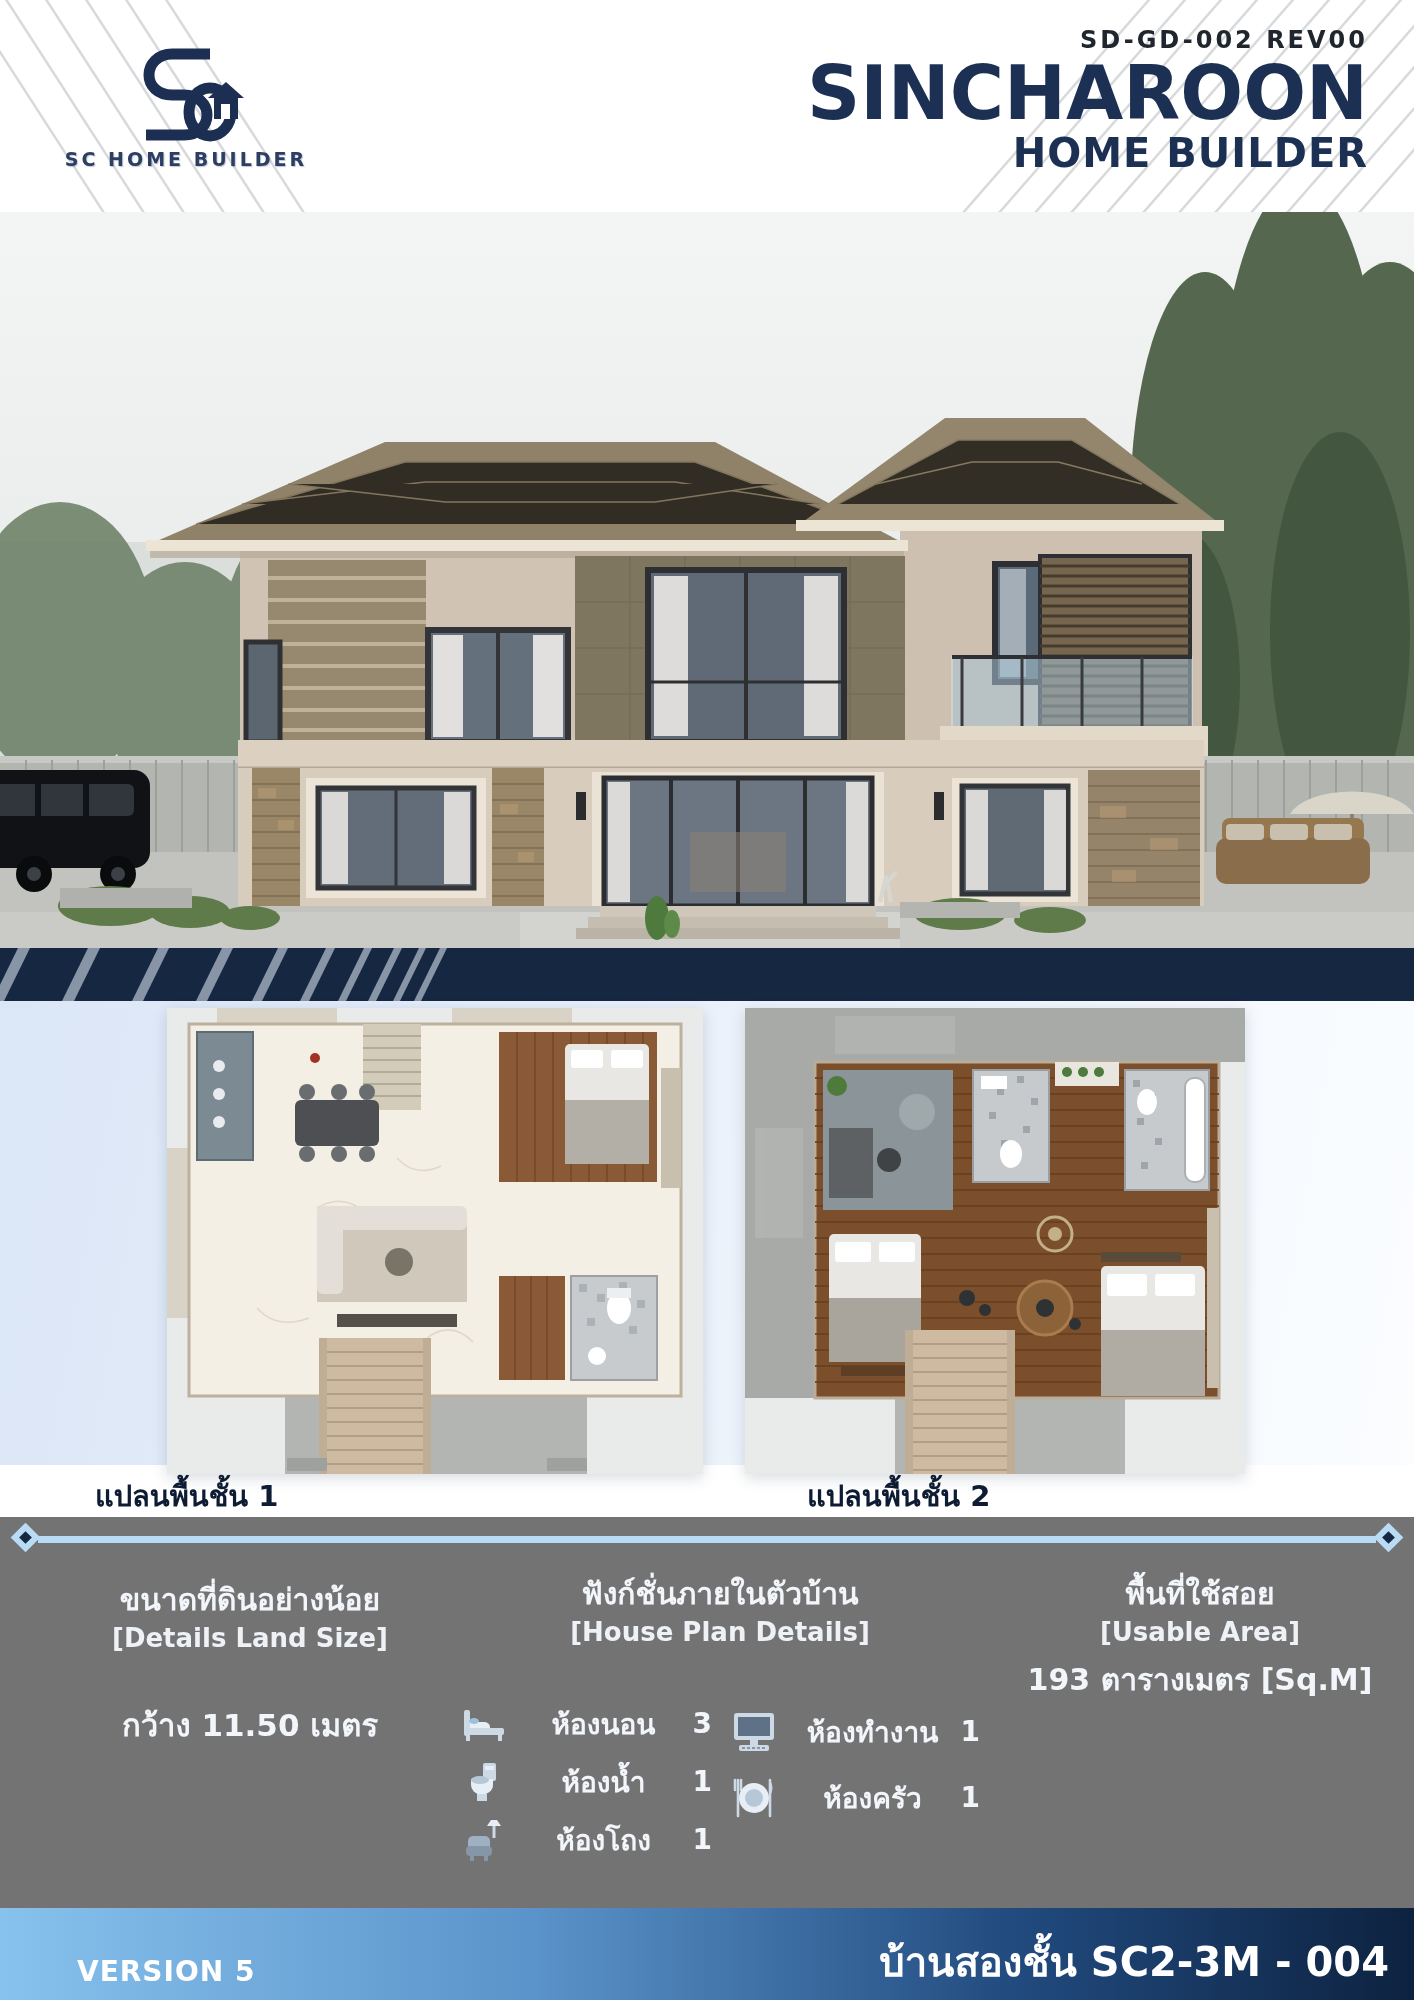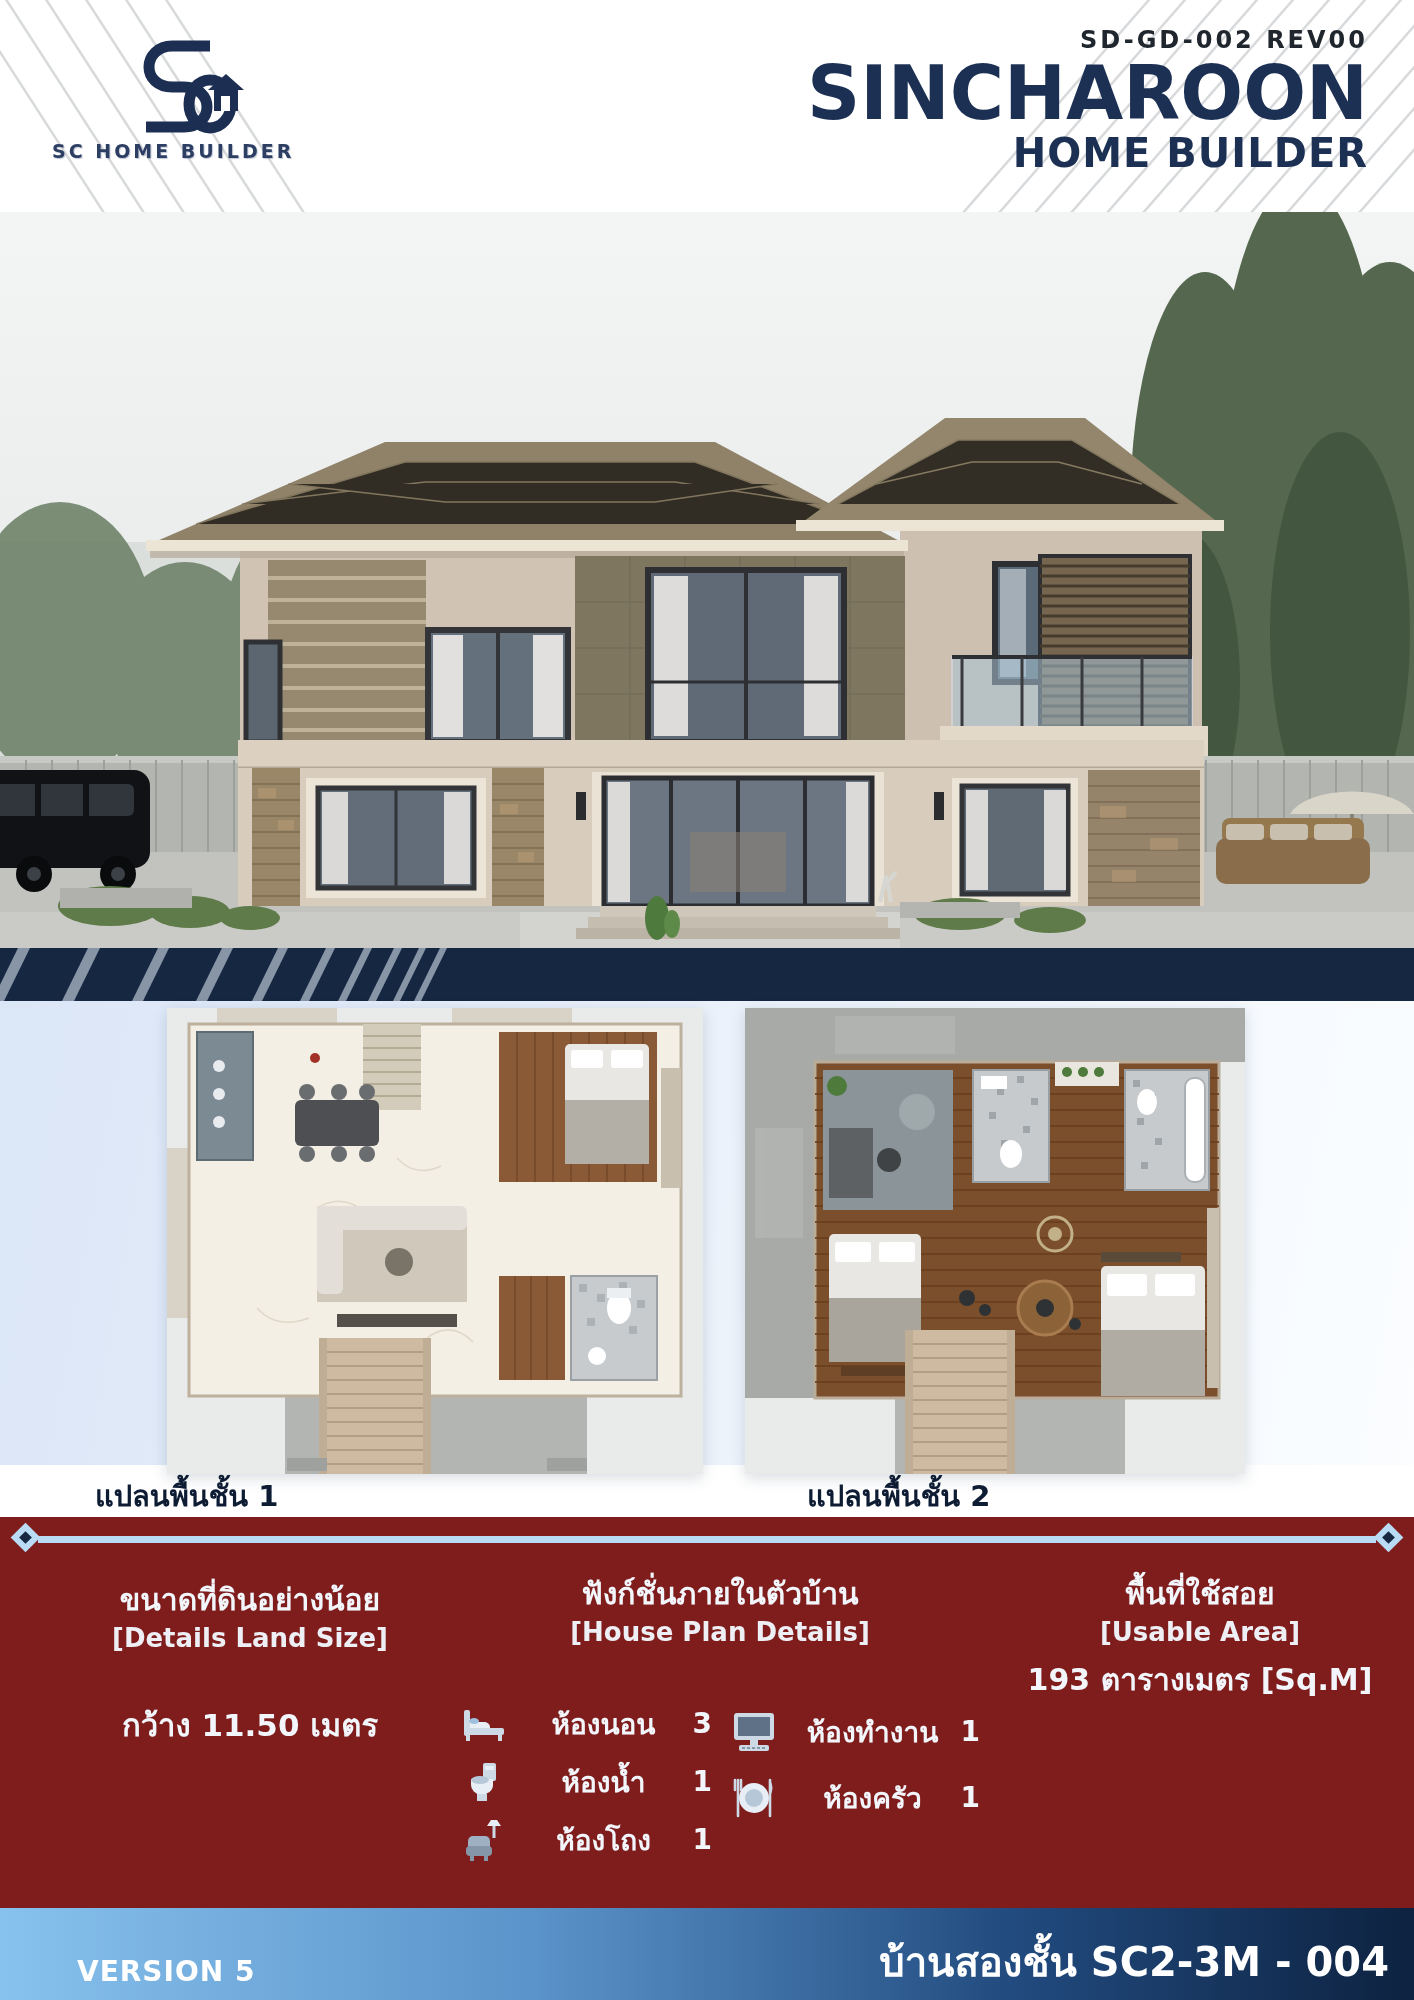--- a/index.html
+++ b/index.html
@@ -1,42 +1,42 @@
 <!DOCTYPE html>
 <html><head>
 <meta charset="utf-8">
 <style>
   html,body{margin:0;padding:0;background:#6b7280;}
   .page{position:relative;width:1414px;height:2000px;margin:0 auto;background:#ffffff;
         overflow:hidden;font-family:"DejaVu Sans",sans-serif;}
   
   .header{position:absolute;left:0;top:0;width:1414px;height:212px;background:#ffffff;}
   .header-lines{position:absolute;inset:0;}
-  .logo-block{position:absolute;left:52px;top:32px;width:268px;text-align:left;}
+  .logo-block{position:absolute;left:52px;top:40px;width:268px;text-align:center;}
   .logo-mark{display:block;margin:0 auto;}
   .logo-caption{margin-top:4px;font-size:19px;font-weight:bold;letter-spacing:3px;
                 color:#2d3e63;text-shadow:1px 1px 1px rgba(100,115,150,.4);}
   .title-block{position:absolute;right:46px;top:26px;text-align:right;}
   .doc-code{font-size:24px;font-weight:bold;letter-spacing:3px;color:#20262e;}
   .brand-title{font-size:74px;font-weight:bold;letter-spacing:0px;line-height:1.0;color:#1c3054;margin-top:2px;}
   .brand-subtitle{font-size:40px;font-weight:bold;letter-spacing:1px;color:#1c3054;margin-top:0px;}
   
   .photo{position:absolute;left:0;top:212px;width:1414px;height:736px;}
   
   .stripe-band{position:absolute;left:0;top:948px;width:1414px;height:53px;background:#152741;}
   
   .plans-section{position:absolute;left:0;top:1001px;width:1414px;height:464px;
         background:linear-gradient(100deg,#dbe6f7 0%,#edf3fb 55%,#fbfdff 100%);}
   .plan{position:absolute;top:7px;box-shadow:0 4px 14px rgba(40,60,90,.18);}
   .plan.p1{left:167px;width:536px;height:466px;}
   .plan.p2{left:745px;width:500px;height:466px;}
   .plan-label{position:absolute;top:472px;font-size:29px;font-weight:bold;color:#0d1c33;}
   .plan-label.f1{left:95px;} .plan-label.f2{left:807px;}
   
-  .info-band{position:absolute;left:0;top:1517px;width:1414px;height:391px;background:#7f1d1d;color:#f2f6fb;}
+  .info-band{position:absolute;left:0;top:1517px;width:1414px;height:391px;background:#737373;color:#f2f6fb;}
   .deco-line{position:absolute;top:19px;left:38px;right:38px;height:7px;background:#b9dcf4;}
   .deco-diamond{position:absolute;top:10px;width:21px;height:21px;background:#b9dcf4;transform:rotate(45deg);}
   .deco-diamond.left{left:15px;} .deco-diamond.right{right:15px;}
   .deco-diamond::after{content:"";position:absolute;left:6px;top:6px;width:9px;height:9px;background:#152741;}
   .col{position:absolute;text-align:center;}
   .col-title-th{font-size:30px;font-weight:bold;line-height:1.15;}
   .col-title-en{font-size:26px;font-weight:bold;margin-top:5px;opacity:.97;}
   .col-land{left:55px;top:66px;width:390px;}
   .land-lines{margin-top:50px;font-size:31px;font-weight:bold;line-height:1.42;}
   .col-func{left:460px;top:60px;width:520px;}

